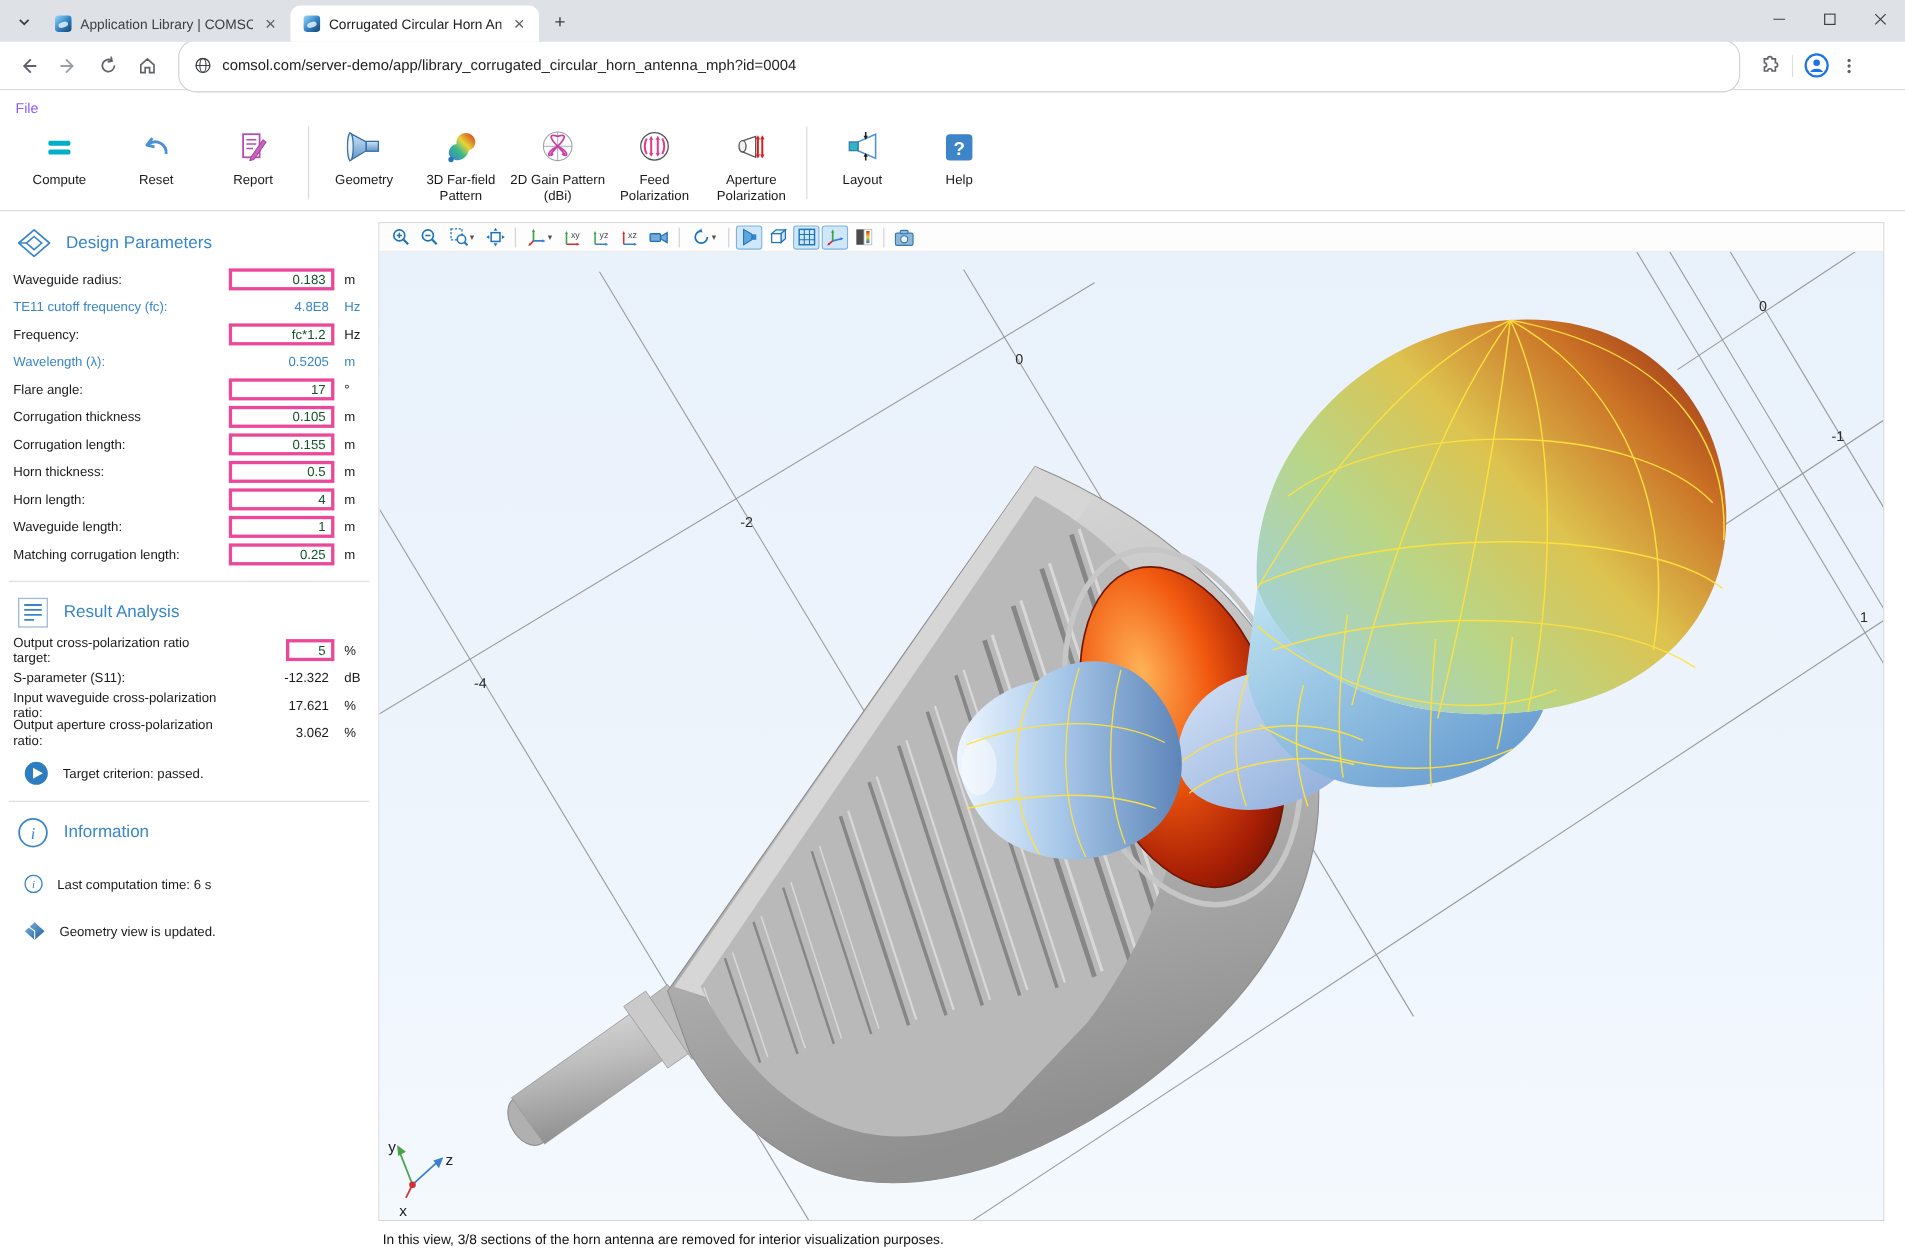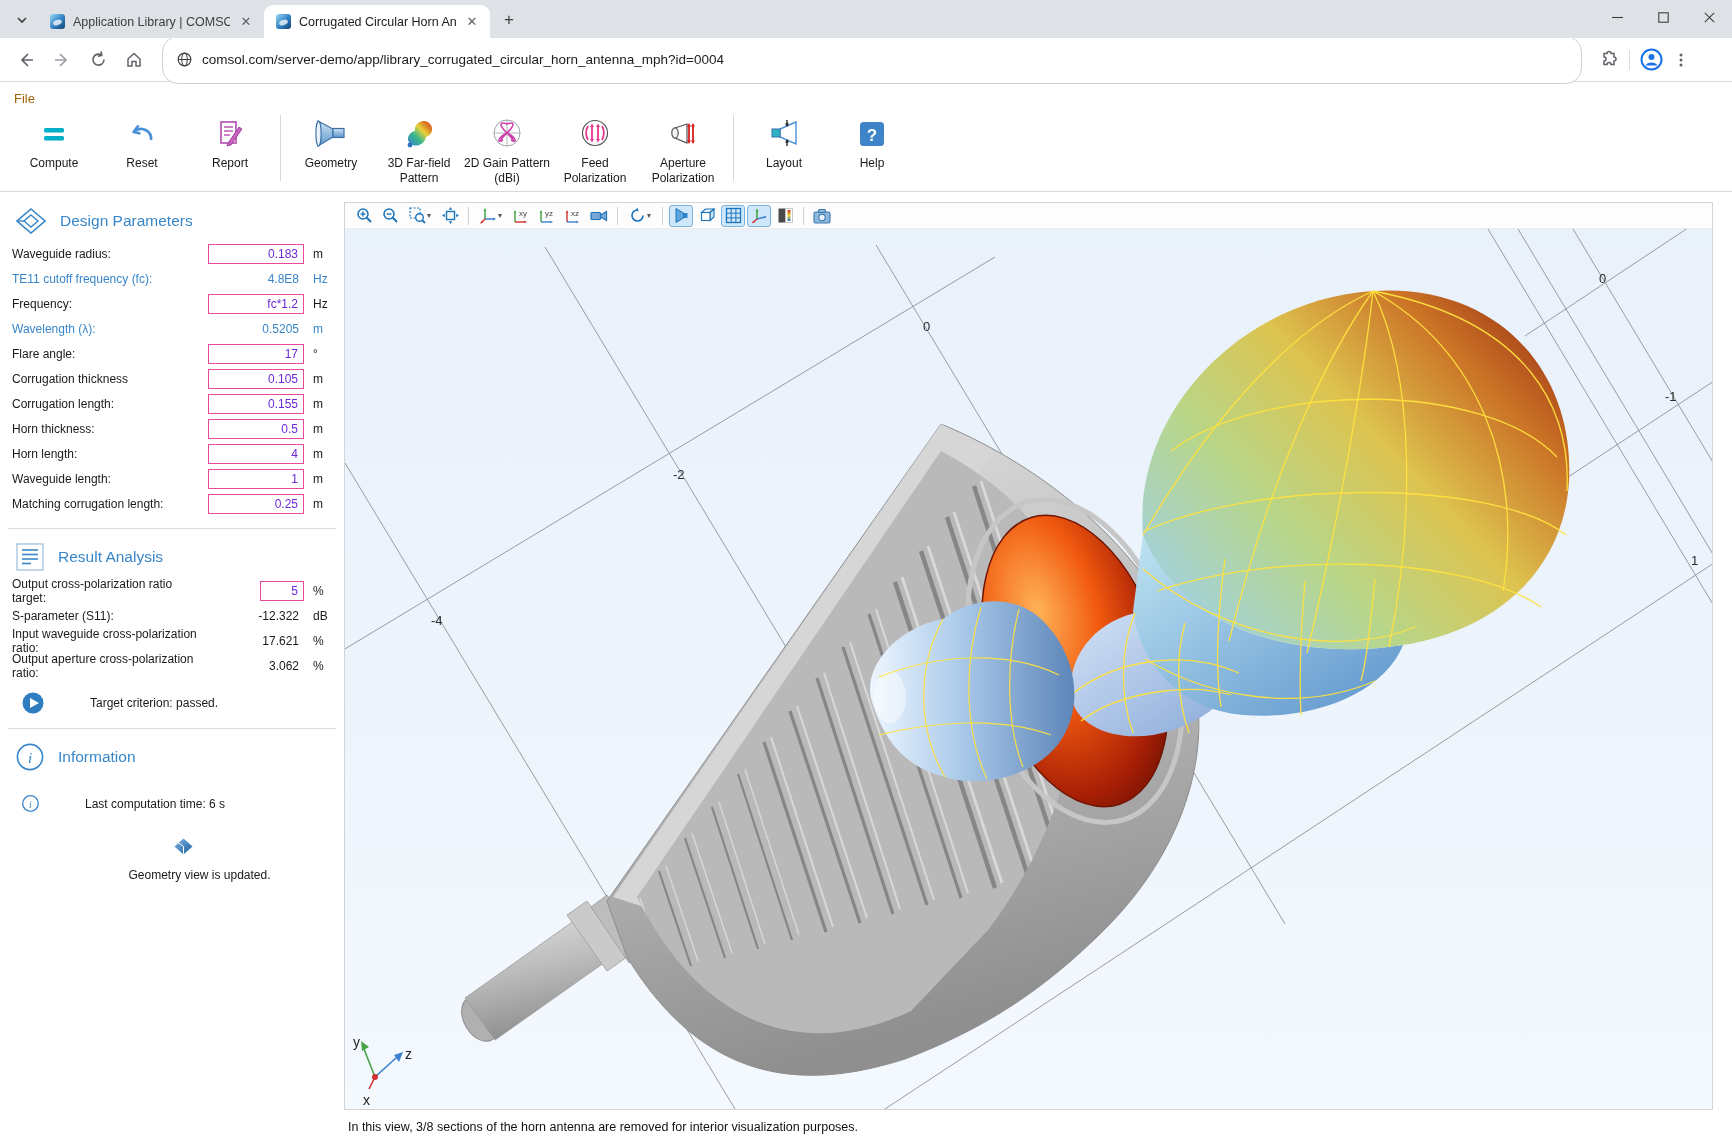--- a/index.html
+++ b/index.html
@@ -29,45 +29,45 @@
     border-bottom:1px solid #d8d8d8; gap:4px; }
   .nav-btn { width:32px; height:32px; border:none; background:transparent; display:flex;
     align-items:center; justify-content:center; border-radius:50%; }
   .urlbar { flex:none; width:1420px; height:48px; margin-left:8px; background:#fff;
     border:1px solid #ccd0d5; border-radius:16px; display:flex; align-items:center; padding:0 14px; gap:10px; }
   .urlbar .url { font-size:13.5px; color:#202124; white-space:nowrap; overflow:hidden; }
   .nav-right { display:flex; align-items:center; gap:10px; margin-left:14px; }
   .vsep { width:1px; height:20px; background:#dadce0; }
 
   
-  .menubar { padding:9px 0 3px 14px; font-size:13px; color:#a16207; }
+  .menubar { padding:9px 0 3px 14px; font-size:13px; color:#8b5cf6; }
   .ribbon { height:82px; display:flex; align-items:flex-start; padding:2px 0 0 10px; }
   .rbtn { width:88px; display:flex; flex-direction:column; align-items:center; gap:3px;
     border:none; background:transparent; padding-top:4px; cursor:default; }
   .rbtn .ricon { height:38px; display:flex; align-items:center; justify-content:center; }
   .rbtn .rlabel { font-size:12px; color:#1a1a1a; text-align:center; line-height:1.25; }
   .rsep { width:1px; height:66px; background:#d8d8d8; margin:4px 6px 0 6px; }
 
   
   .content { display:flex; border-top:1px solid #d9d9d9; height:824px; }
   .sidebar { width:344px; flex:none; padding-top:14px; }
   .section-h { display:flex; align-items:center; gap:14px; margin:2px 0 10px 16px; }
   .section-h .stitle { font-size:15.5px; color:#3886c9; }
   .frow { display:flex; align-items:center; margin:0 10px 5px 12px; height:20px; }
   .frow .flabel { flex:1; font-size:12px; color:#1a1a1a; }
   .frow.blue .flabel, .frow.blue .fval, .frow.blue .funit { color:#3886c9; }
   .valcol { width:96px; flex:none; display:flex; justify-content:flex-end; }
-  .frow input { width:96px; height:20px; border:1px solid #ec4899; background:#fff;
-    font-family:"Liberation Sans",sans-serif; font-size:12px; text-align:right; padding:0 5px; color:#6d28d9; }
+  .frow input { width:96px; height:20px; border:3px solid #ec4899; background:#fff;
+    font-family:"Liberation Sans",sans-serif; font-size:12px; text-align:right; padding:0 5px; color:#14532d; }
   .frow input.narrow { width:44px; }
   .fval { font-size:12px; color:#1a1a1a; text-align:right; width:96px; padding-right:5px; }
   .funit { width:30px; flex:none; font-size:12px; color:#1a1a1a; padding-left:9px; }
   .sdivider { border-top:1px solid #dcdcdc; margin:14px 8px; }
   .statusrow { display:flex; align-items:center; gap:13px; margin:16px 0 4px 22px; }
-  .statusrow .stext { font-size:12px; color:#1a1a1a;margin-left:33px; }
+  .statusrow .stext { font-size:12px; color:#1a1a1a; }
   .infobody { margin:2px 14px 0 12px; font-size:12px; color:#1a1a1a; line-height:1.32; }
 
   
   .gwrap { flex:1; padding:10px 19px 0 0; }
   .gpanel { border:1px solid #d4d4d4; background:#fff; width:1369px; }
   .gtoolbar { height:26px; display:flex; align-items:center; padding-left:7px; gap:2px;
     background:#fdfdfd; border-bottom:1px solid #ececec; }
   .tbtn { width:24px; height:22px; border:1px solid transparent; background:transparent;
     display:flex; align-items:center; justify-content:center; border-radius:3px; }
   .tbtn.active { background:#cfe7f8; border-color:#79b3e2; }
@@ -442,21 +442,21 @@
 
 
     <div class="statusrow" style="margin-top:24px;">
       <svg class="ico" width="17" height="17" viewBox="0 0 17 17">
           <circle cx="8.5" cy="8.5" r="7.8" fill="none" stroke="#3886c9" stroke-width="1.3"></circle>
           <text x="8.5" y="12.5" text-anchor="middle" font-size="10" font-family="Liberation Serif,serif" font-style="italic" fill="#3886c9">i</text>
         </svg>
       <span class="stext">Last computation time: 6 s</span>
     </div>
 
-    <div class="statusrow" style="margin-top:26px;flex-direction:column;">
+    <div class="statusrow" style="margin-top:26px;">
       <svg class="ico" width="19" height="17" viewBox="0 0 19 17">
           <defs>
             <linearGradient id="diam" x1="0" y1="0" x2="1" y2="1">
               <stop offset="0" stop-color="#7fb3e0"></stop>
               <stop offset="1" stop-color="#1d5fa0"></stop>
             </linearGradient>
           </defs>
           <polygon points="9.5,0.5 18.5,8.5 9.5,16.5 0.5,8.5" fill="url(#diam)"></polygon>
           <polyline points="4,4.5 9.5,8.5 9.5,16" fill="none" stroke="#fff" stroke-width="1"></polyline>
         </svg>

